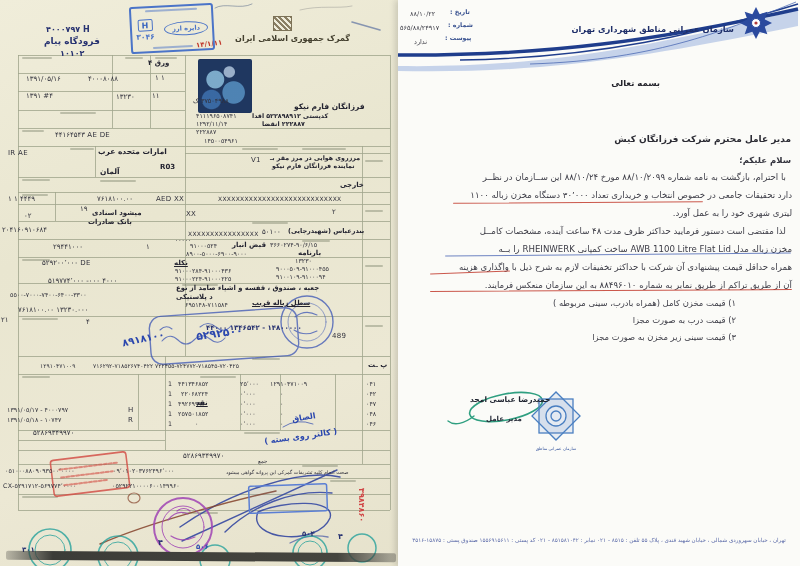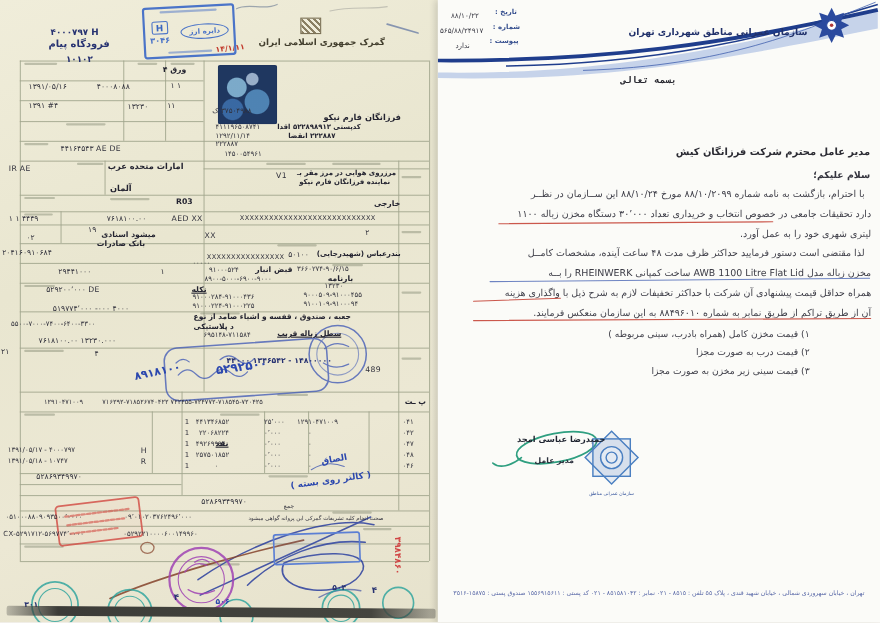--- a/index.html
+++ b/index.html
@@ -50,22 +50,22 @@
 
   
   .page-right{position:absolute;left:398px;top:0;width:402px;height:566px;background:#fbfbf8;
     box-shadow:-3px 0 6px rgba(0,0,0,.14);}
   .swoosh{position:absolute;left:0;top:0;z-index:1;}
   .m-logo{position:absolute;left:336px;top:2px;z-index:2;}
   .org-name{position:absolute;top:24px;right:66px;font-size:8.3px;font-weight:700;color:#20306a;
     direction:rtl;white-space:nowrap;z-index:2;}
   .m-lab{position:absolute;font-size:6.3px;color:#37508f;font-weight:600;direction:rtl;z-index:2;}
   .m-val{position:absolute;font-size:6.5px;color:#3a3a44;direction:ltr;z-index:2;}
-  .besm{position:absolute;left:166px;top:68px;width:96px;text-align:left;font-weight:700;
-    font-size:8.5px;color:#26262e;direction:rtl;z-index:2;font-family:Liberation Mono, monospace;}
+  .besm{position:absolute;left:166px;top:78px;width:96px;text-align:right;font-weight:700;
+    font-size:8.5px;color:#26262e;direction:rtl;z-index:2;}
   .h1{position:absolute;right:9px;top:134px;font-size:9px;font-weight:700;color:#2b2b33;direction:rtl;z-index:2;}
   .greet{position:absolute;right:9px;top:155px;font-size:8.5px;font-weight:600;color:#34343e;direction:rtl;z-index:2;}
   .ln{position:absolute;right:8px;white-space:nowrap;direction:rtl;font-size:8.6px;color:#3c3c46;z-index:2;}
   .ln.ind{right:14px;}
   .ln.item{right:64px;font-size:8.4px;}
   .ul{position:absolute;height:1.3px;z-index:2;border-radius:1px;}
   .ul.red{background:#c23b2e;opacity:.85;}
   .ul.blue{background:#3f5cb0;opacity:.75;}
   .sig-name{position:absolute;left:72px;top:395px;font-size:7.5px;font-weight:700;color:#1f2430;
     direction:rtl;z-index:4;white-space:nowrap;}
@@ -188,21 +188,21 @@
         <span class="fe tw" dir="ltr" style="left: 196px; top: 121px; font-size: 6.3px;">۱۲۹۲/۱۱/۱۴</span>
         <span class="fe tw" dir="ltr" style="left: 196px; top: 129px; font-size: 6.3px;">۲۲۲۸۸۷</span>
         <span class="fe tw" dir="ltr" style="left: 204px; top: 138px; font-size: 6.3px;">۱۴۵۰۰۵۴۹۶۱</span>
         <span class="fe tw" dir="ltr" style="left: 55px; top: 132px;">۴۴۱۶۴۵۴۳      AE      DE</span>
         <span class="fe tw" dir="ltr" style="left: 8px; top: 150px;">IR          AE</span>
         <span class="fe twb" dir="rtl" style="left: 98px; top: 148px; font-size: 7.5px;">امارات متحده عرب</span>
         <span class="fe twb" dir="rtl" style="left: 270px; top: 155px; font-size: 6.3px;">مرزروی هوایی در مرز مقر بـ</span>
         <span class="fe twb" dir="rtl" style="left: 272px; top: 163px; font-size: 6.3px;">نماینده فرزانگان فارم نیکو</span>
         <span class="fe tw" dir="ltr" style="left: 251px; top: 157px;">V1</span>
         <span class="fe twb" dir="rtl" style="left: 100px; top: 168px; font-size: 7.5px;">آلمان</span>
-        <span class="fe twb" dir="ltr" style="left: 160px; top: 180px;">R03</span>
+        <span class="fe twb" dir="ltr" style="left: 160px; top: 164px;">R03</span>
         <span class="fe twb" dir="rtl" style="left: 340px; top: 182px;">خارجی</span>
         <span class="fe tw" dir="ltr" style="left: 8px; top: 196px;">۱  ۱  ۴۴۴۹</span>
         <span class="fe tw" dir="ltr" style="left: 97px; top: 196px;">۷۶۱۸۱۰۰.۰۰</span>
         <span class="fe tw" dir="ltr" style="left: 156px; top: 196px;">AED XX</span>
         <span class="fe tw" dir="ltr" style="left: 218px; top: 196px; font-size: 6px;">XXXXXXXXXXXXXXXXXXXXXXXXXXXX</span>
         <span class="fe tw" dir="ltr" style="left: 80px; top: 206px;">۱۹</span>
         <span class="fe tw" dir="ltr" style="left: 24px; top: 213px;">۰۲</span>
         <span class="fe twb" dir="rtl" style="left: 92px; top: 210px;">میشود اسنادی</span>
         <span class="fe twb" dir="rtl" style="left: 88px; top: 219px;">بانک صادرات</span>
         <span class="fe tw" dir="ltr" style="left: 186px; top: 211px;">XX</span>
@@ -225,21 +225,21 @@
         <span class="fe tw" dir="ltr" style="left: 276px; top: 266px; font-size: 6.3px;">۹۰۰۰۵۰۹-۹۱۰۰۰۴۵۵</span>
         <span class="fe tw" dir="ltr" style="left: 175px; top: 268px; font-size: 6.3px;">۹۱۰۰۰۲۸۴-۹۱۰۰۰۴۳۶</span>
         <span class="fe tw" dir="ltr" style="left: 276px; top: 274px; font-size: 6.3px;">۹۱۰۰۱۰۹-۹۱۰۰۰۹۴</span>
         <span class="fe tw" dir="ltr" style="left: 175px; top: 276px; font-size: 6.3px;">۹۱۰۰۰۲۲۴-۹۱۰۰۰۲۲۵</span>
         <span class="fe tw" dir="ltr" style="left: 48px; top: 278px;">۵۱۹۷۷۴٬۰۰۰   -۰۰۰   ۴۰۰۰</span>
         <span class="fe twb" dir="rtl" style="left: 176px; top: 285px; font-size: 6.8px;">جعبه ، صندوق ، قفسه و اشیاء صامد از نوع</span>
         <span class="fe twb" dir="rtl" style="left: 176px; top: 294px; font-size: 6.8px;">د پلاستیکی</span>
         <span class="fe tw" dir="ltr" style="left: 10px; top: 292px; font-size: 6.3px;">۵۵۰۰-۷۰۰۰-۷۴۰۰-۶۴۰۰-۳۳۰۰</span>
         <span class="fe tw" dir="ltr" style="left: 185px; top: 302px; font-size: 6.3px;">۶۹۵۱۴۸-۷۱۱۵۸۴</span>
         <span class="fe twb" dir="rtl" style="left: 252px; top: 300px; font-size: 6.8px; text-decoration: underline;">سطل زباله قریب</span>
-        <span class="fe tw" dir="ltr" style="left: 35px; top: 307px;">۷۶۱۸۱۰۰.۰۰    ۱۳۲۳۰.۰۰۰</span>
+        <span class="fe tw" dir="ltr" style="left: 18px; top: 307px;">۷۶۱۸۱۰۰.۰۰    ۱۳۲۳۰.۰۰۰</span>
         <span class="fe tw" dir="ltr" style="left: 1px; top: 317px;">۲۱</span>
         <span class="fe tw" dir="ltr" style="left: 86px; top: 319px;">۴</span>
         <span class="fe hw" dir="ltr" style="left: 206px; top: 325px;">۴۴۰۰۰  ۱۳۴۶۵۴۲ - ۱۴۸۰۰۰۰۰</span>
         <span class="fe tw" dir="ltr" style="left: 332px; top: 333px;">489</span>
         <span class="fe bluehw" dir="ltr" style="left: 196px; top: 328px; font-size: 11px; transform: rotate(-8deg);">۵۲۹۲۵۰۰</span>
         <span class="fe bluehw" dir="ltr" style="left: 122px; top: 334px; font-size: 10px; transform: rotate(-12deg);">۸۹۱۸۱۰۰</span>
         <span class="fe twb" dir="rtl" style="left: 368px; top: 362px;">پ ـت</span>
         <span class="fe tw" dir="ltr" style="left: 93px; top: 363px; font-size: 6px;">۷۱۶۲۹۲-۷۱۸۵۲۶۷۴۰۴۲۲ ۷۲۲۴۵۵-۷۲۴۷۷۲-۷۱۸۵۴۵-۷۲۰۴۲۵</span>
         <span class="fe tw" dir="ltr" style="left: 40px; top: 363px; font-size: 6px;">۱۲۹۱۰۴۷۱۰۰۹</span>
         <span class="fe tw" dir="ltr" style="left: 366px; top: 381px; font-size: 6.3px;">۰۴۱</span>

